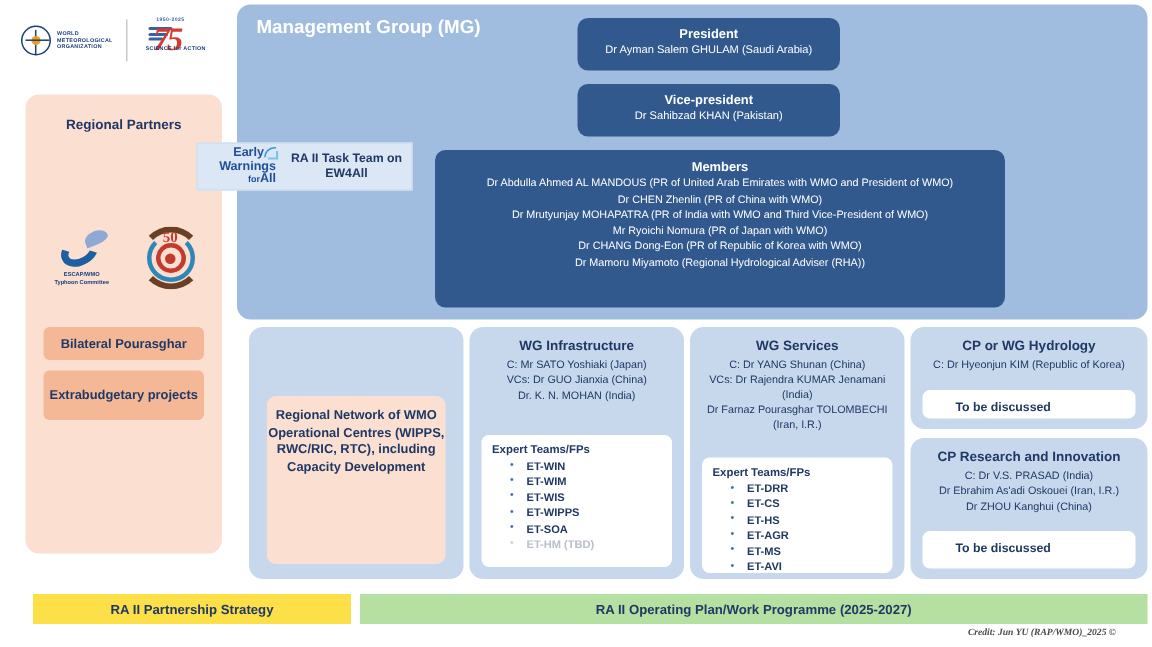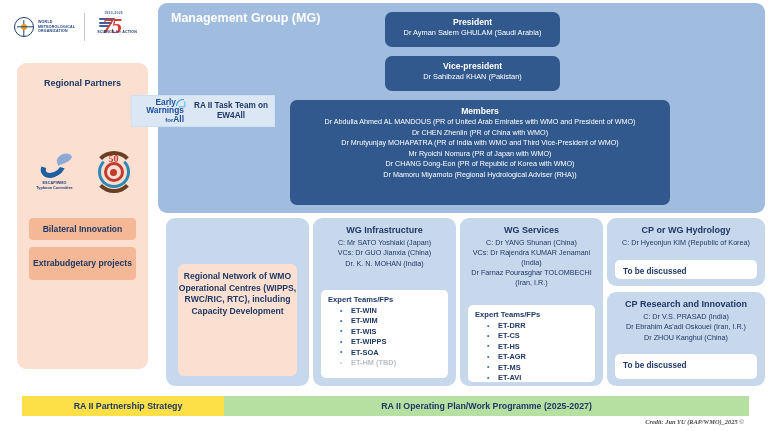--- a/index.html
+++ b/index.html
@@ -125,27 +125,27 @@
   .intad-inner { position: absolute; left: 12px; top: 46px; width: 119px; height: 112px;
                  background: #fbe0d2; border-radius: 6px; color: #1f3864;
                  font-size: 8.6px; font-weight: bold; line-height: 11.6px;
                  text-align: center; padding-top: 7px; }
 
   .card-infra { left: 313px; top: 218px; width: 143px; height: 168px; }
   .card-serv  { left: 460px; top: 218px; width: 143px; height: 168px; }
   .card-hydro { left: 607px; top: 218px; width: 158px; height: 68px; }
   .card-research { left: 607px; top: 292px; width: 158px; height: 94px; }
 
-  .tbd-box { font-size: 8.2px; font-weight: bold; color: #1f3864; padding: 7px 0 7px 8px; }
+  .tbd-box { font-size: 8.2px; font-weight: bold; color: #1f3864; padding: 7px 0 7px 22px; }
 
   
   .bar { position: absolute; top: 396px; height: 20px; display: flex; align-items: center;
          justify-content: center; font-size: 8.8px; font-weight: bold; color: #1f3864; }
   .bar-strategy { left: 22px; width: 212px; background: #fde047; }
-  .bar-opplan { left: 224px; width: 525px; background: #b5e0a2; }
+  .bar-opplan { left: 240px; width: 525px; background: #b5e0a2; }
   .credit { position: absolute; left: 0; top: 418px; width: 744px; text-align: right;
             font-size: 6.4px; font-style: italic; font-weight: bold; color: #4a4a4a;
             font-family: "Liberation Serif", serif; }
 </style>
 </head>
 <body>
 
 <div id="root">
 
   <div class="logo-strip">
@@ -186,21 +186,21 @@
         </div>
       </div>
       <div class="ptc-logo">
         <div class="ptc-ring"></div>
           <div class="ptc-ring2"></div>
         <div class="ptc-ring3"></div>
           <div class="ptc-core"></div>
         <div class="ptc-50">50</div>
       </div>
     </div>
-    <div class="pill pill-bilat">Bilateral Innovation</div>
+    <div class="pill pill-bilat">Bilateral Pourasghar</div>
     <div class="pill pill-extra">Extrabudgetary projects</div>
   </div>
 
   <div class="mg">
     <div class="mg-title">Management Group (MG)</div>
   </div>
 
   <div class="navy box-president">
     <div class="hd f-hd">President</div>
     <div class="f-bd">Dr Ayman Salem GHULAM (Saudi Arabia)</div>

